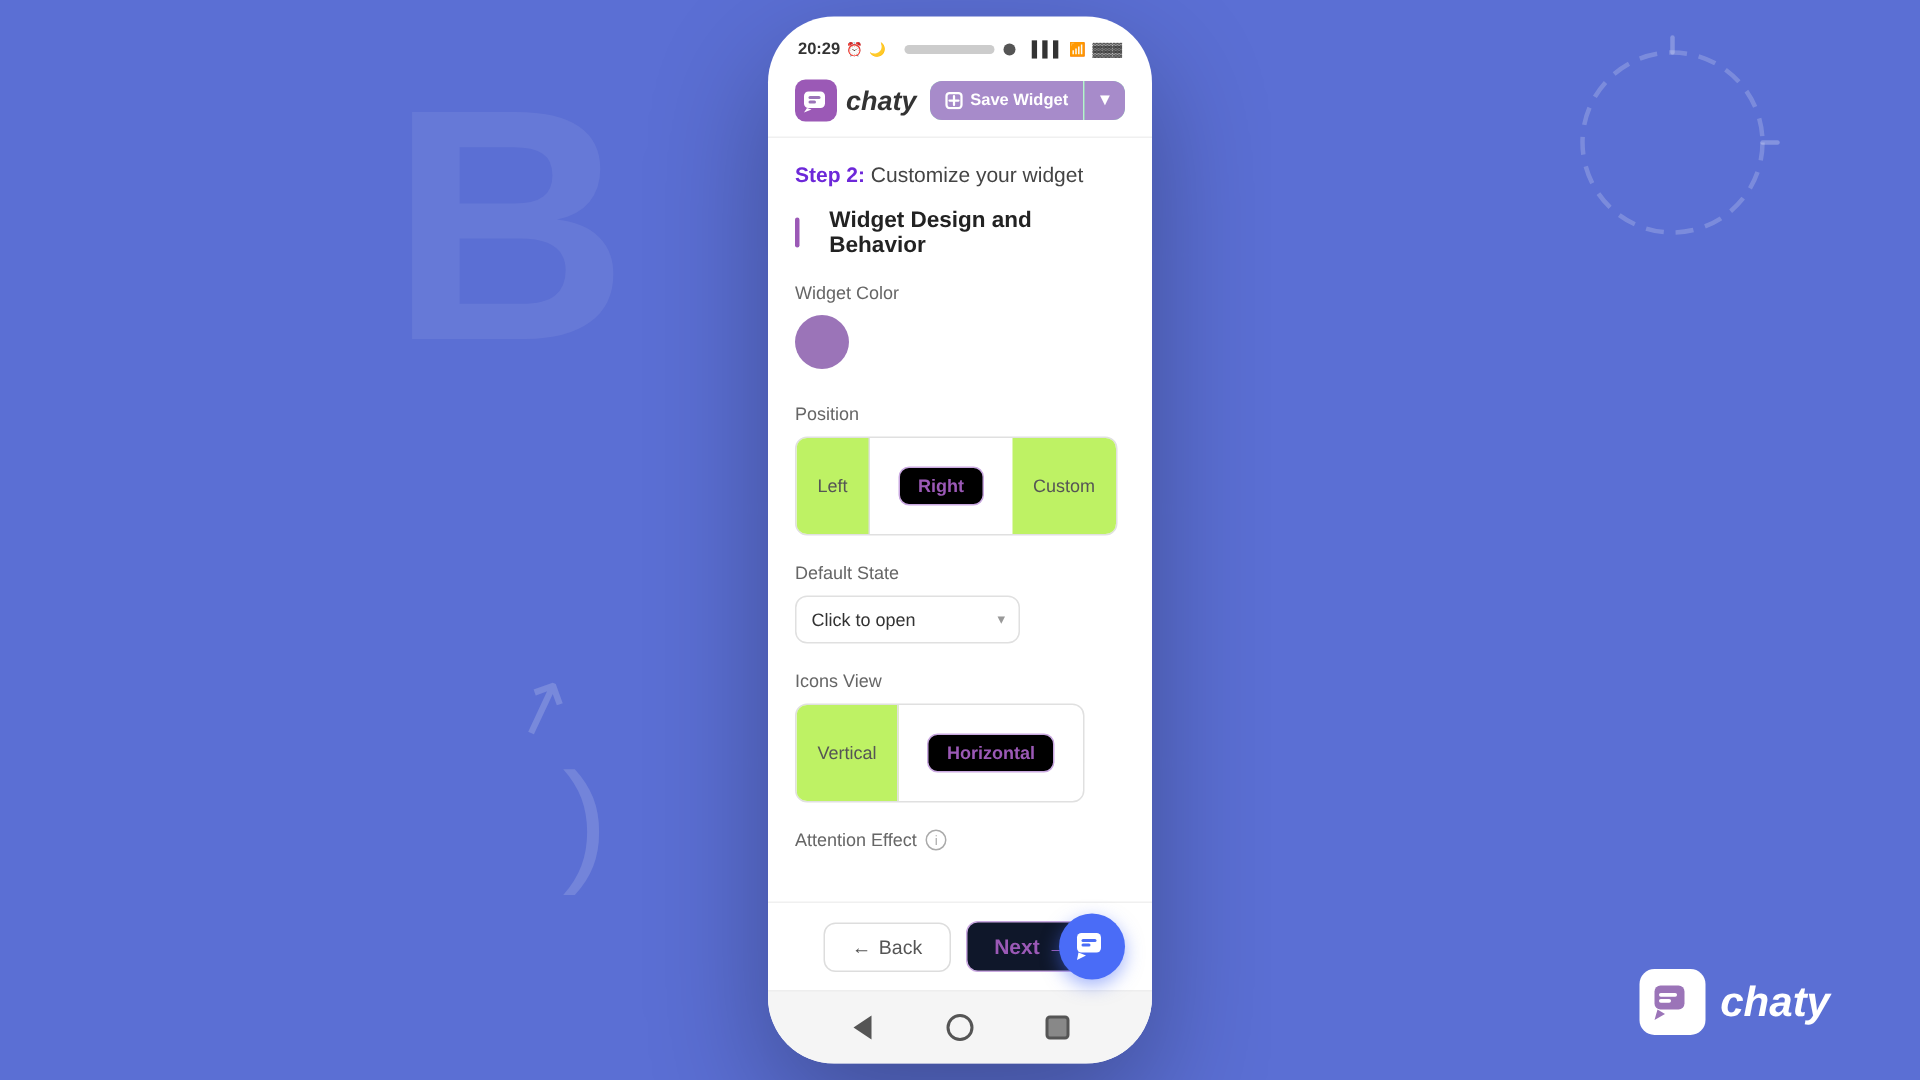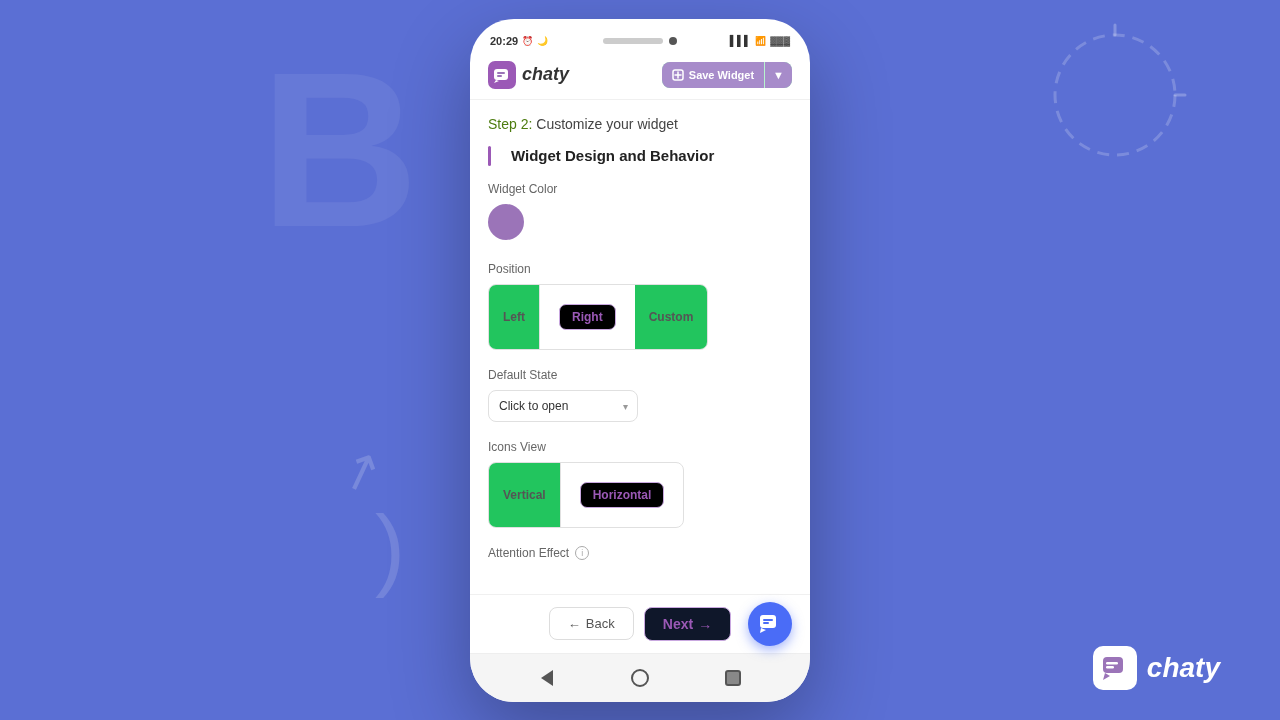--- a/index.html
+++ b/index.html
@@ -39,21 +39,21 @@
       height: 28px;
     }
     .chaty-logo-corner .brand-name {
       font-size: 28px;
       font-weight: 700;
       color: white;
     }
 
     
     .phone-frame {
-      width: 340px;
+      width: 256px;
       background: white;
       border-radius: 44px;
       padding: 12px 0 0 0;
       box-shadow: 0 30px 80px rgba(0,0,0,0.3);
       display: flex;
       flex-direction: column;
       overflow: hidden;
       position: relative;
     }
 
@@ -171,22 +171,22 @@
       background: white;
     }
 
     .step-title {
       font-size: 14px;
       color: #444;
       margin-bottom: 14px;
     }
 
     .step-title strong {
-      font-weight: 400;
-      color: #4d7c0f;
+      font-weight: 700;
+      color: #6d28d9;
     }
 
     .section-header {
       display: flex;
       align-items: center;
       gap: 20px;
       margin-bottom: 16px;
     }
 
     .section-accent {
@@ -229,23 +229,23 @@
       gap: 0;
       border: 1px solid #e0e0e0;
       border-radius: 8px;
       overflow: hidden;
       display: inline-flex;
     }
 
     .toggle-btn {
       padding: 7px 14px;
       font-size: 12px;
-      font-weight: 700;
+      font-weight: 400;
       color: #555;
-      background: #22c55e;
+      background: #bef264;
       border: none;
       cursor: pointer;
       border-right: 1px solid #e0e0e0;
     }
 
     .toggle-btn:last-child {
       border-right: none;
     }
 
     .toggle-btn.active {

